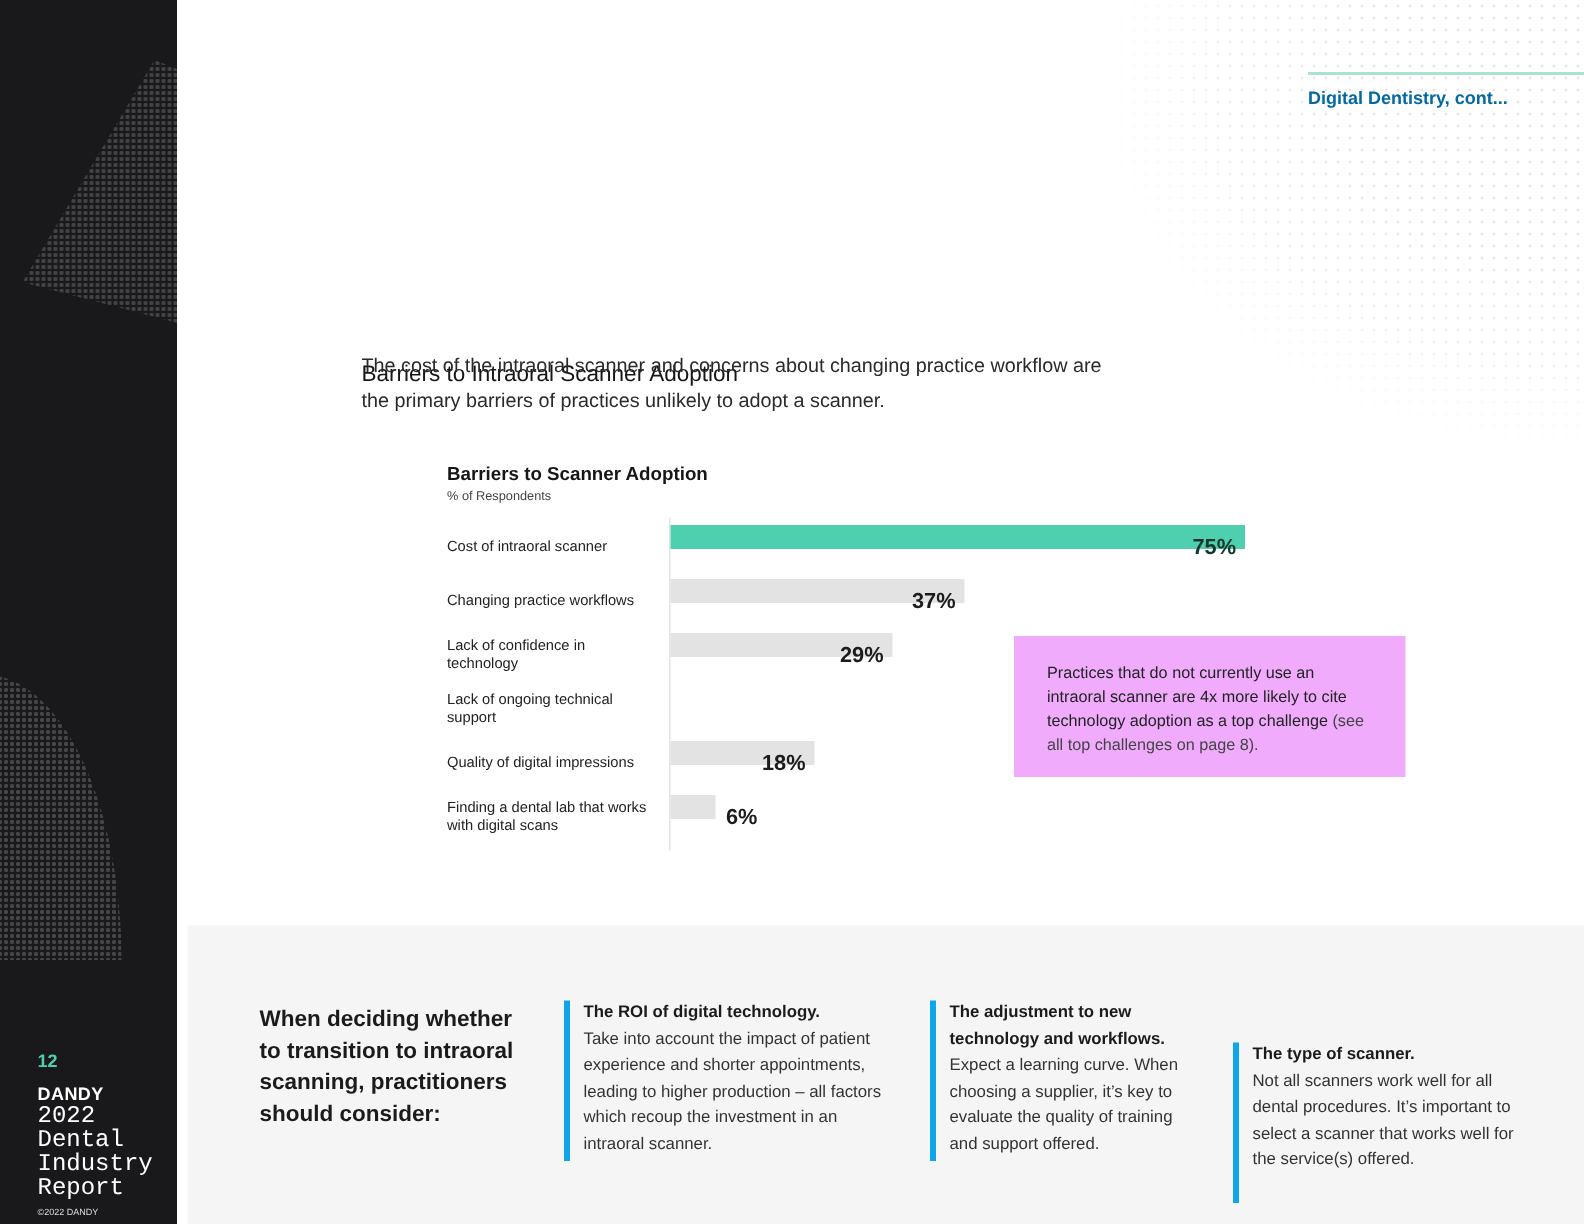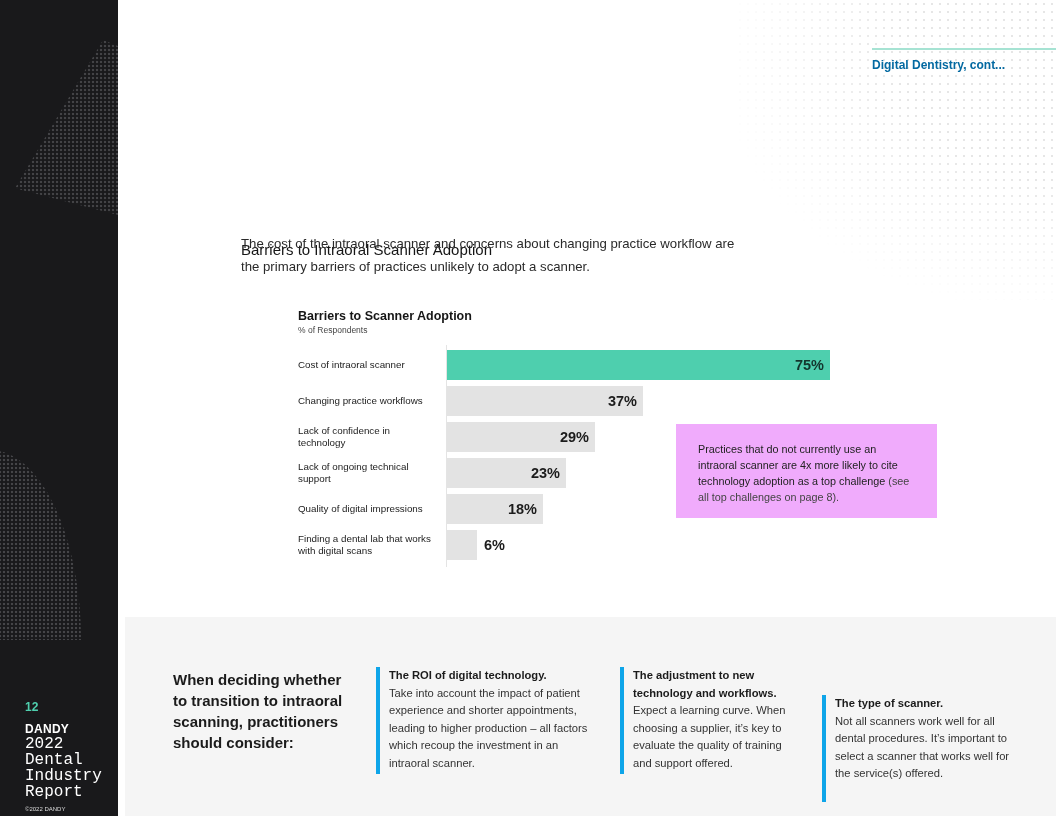--- a/index.html
+++ b/index.html
@@ -27,21 +27,21 @@
 
   .sec-title { position: absolute; left: 241px; top: 193px; font-size: 15px; font-weight: 400; color: #161616; margin-top: 48px; }
   .sec-desc { position: absolute; left: 241px; top: 220px; width: 510px; font-size: 13.2px; line-height: 23px; color: #2a2a2a; margin-top: 12px; }
 
   
   .chart-title { position: absolute; left: 298px; top: 309px; font-size: 12.5px; font-weight: 700; color: #161616; }
   .chart-sub { position: absolute; left: 298px; top: 325px; font-size: 8.5px; color: #444; }
   .axis { position: absolute; left: 446px; top: 345px; width: 1px; height: 222px; background: #e4e4e4; }
   .row { position: absolute; left: 298px; height: 30px; display: flex; align-items: center; }
   .row .label { width: 140px; font-size: 9.8px; line-height: 12px; color: #222; }
-  .bar { position: absolute; left: 149px; top: 0; height: 30px; background: #e3e3e3; }
+  .bar { position: absolute; left: 149px; top: 0; height: 16px; background: #e3e3e3; }
   .bar.hl { background: #4ecfae; }
   .bar .val { position: absolute; right: 6px; top: 7px; font-size: 14.5px; font-weight: 700; color: #1c1c1c; }
   .bar.hl .val { color: #13362d; }
   .bar.small .val { right: auto; left: 100%; margin-left: 7px; }
 
   .callout { position: absolute; left: 676px; top: 424px; width: 261px; height: 94px; background: #f0abfc; padding: 17px 20px 0 22px; font-size: 10.8px; line-height: 16px; color: #222; }
   .callout .muted { color: #444; }
 
   
   .band { position: absolute; left: 125px; top: 617px; width: 931px; height: 199px; background: #f5f5f5; }
@@ -91,23 +91,20 @@
     </div>
 </div>
 <div class="row" style="top:422px">
   <span class="label">Lack of confidence in technology</span>
   <div class="bar" style="width:148px">
       <span class="val">29%</span>
     </div>
 </div>
 <div class="row" style="top:458px">
   <span class="label">Lack of ongoing technical support</span>
-  <div class="bar" style="width:119px">
-      <span class="val">23%</span>
-    </div>
 </div>
 <div class="row" style="top:494px">
   <span class="label">Quality of digital impressions</span>
   <div class="bar" style="width:96px">
       <span class="val">18%</span>
     </div>
 </div>
 <div class="row" style="top:530px">
   <span class="label">Finding a dental lab that works with digital scans</span>
   <div class="bar small" style="width:30px">

